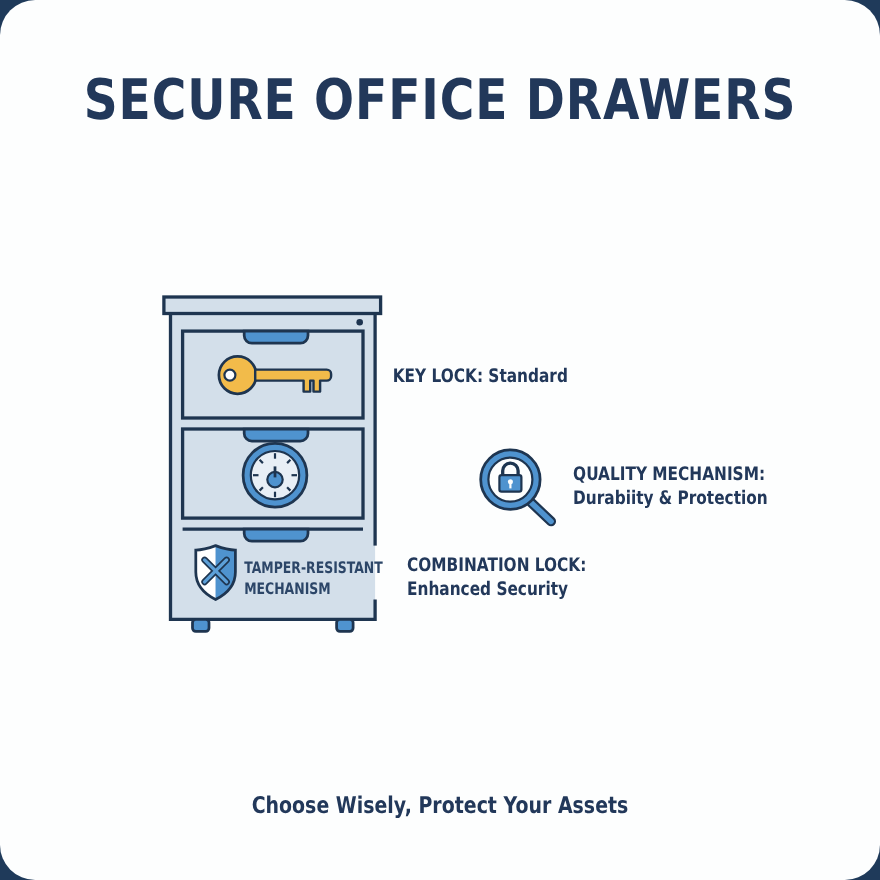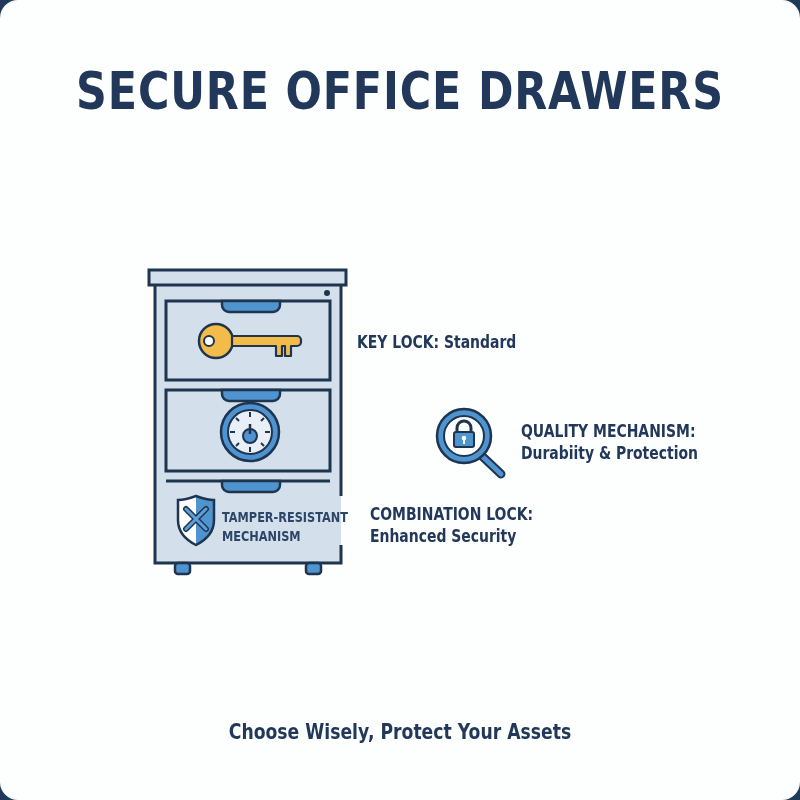--- a/index.html
+++ b/index.html
@@ -1,17 +1,17 @@
 <!DOCTYPE html>
 <html><head>
 <meta charset="utf-8">
 <style>
   html, body { margin:0; padding:0; }
   body { width:800px; height:800px; background:#1f3a5a; position:relative; overflow:hidden; font-family:"Liberation Sans", sans-serif; }
-  .card { position:absolute; left:0; top:0; width:800px; height:800px; background:#fdfefe; border-radius:18px; overflow:hidden; }
+  .card { position:absolute; left:0; top:0; width:800px; height:800px; background:#fdfefe; border-radius:32px; overflow:hidden; }
   .title { position:absolute; left:0; width:800px; top:62px; text-align:center; font-family:"DejaVu Sans", sans-serif; font-weight:bold; font-size:51px; letter-spacing:1px; color:#22385a; transform:scaleX(0.84); transform-origin:center; }
   .lbl { position:absolute; color:#22385a; font-family:"DejaVu Sans", sans-serif; font-weight:bold; font-size:17px; line-height:22px; transform:scaleX(0.82); transform-origin:left top; white-space:nowrap; }
   .footer { position:absolute; left:0; width:800px; top:720px; text-align:center; font-family:"DejaVu Sans", sans-serif; font-weight:bold; font-size:21px; color:#22385a; transform:scaleX(0.82); transform-origin:center; }
   svg { position:absolute; left:0; top:0; }
   .tamper { position:absolute; left:222px; top:508px; color:#2c4668; font-family:"DejaVu Sans", sans-serif; font-weight:bold; font-size:14.5px; line-height:19px; transform:scaleX(0.78); transform-origin:left top; white-space:nowrap; }
 </style>
 </head>
 <body>
 
 <div class="card">

